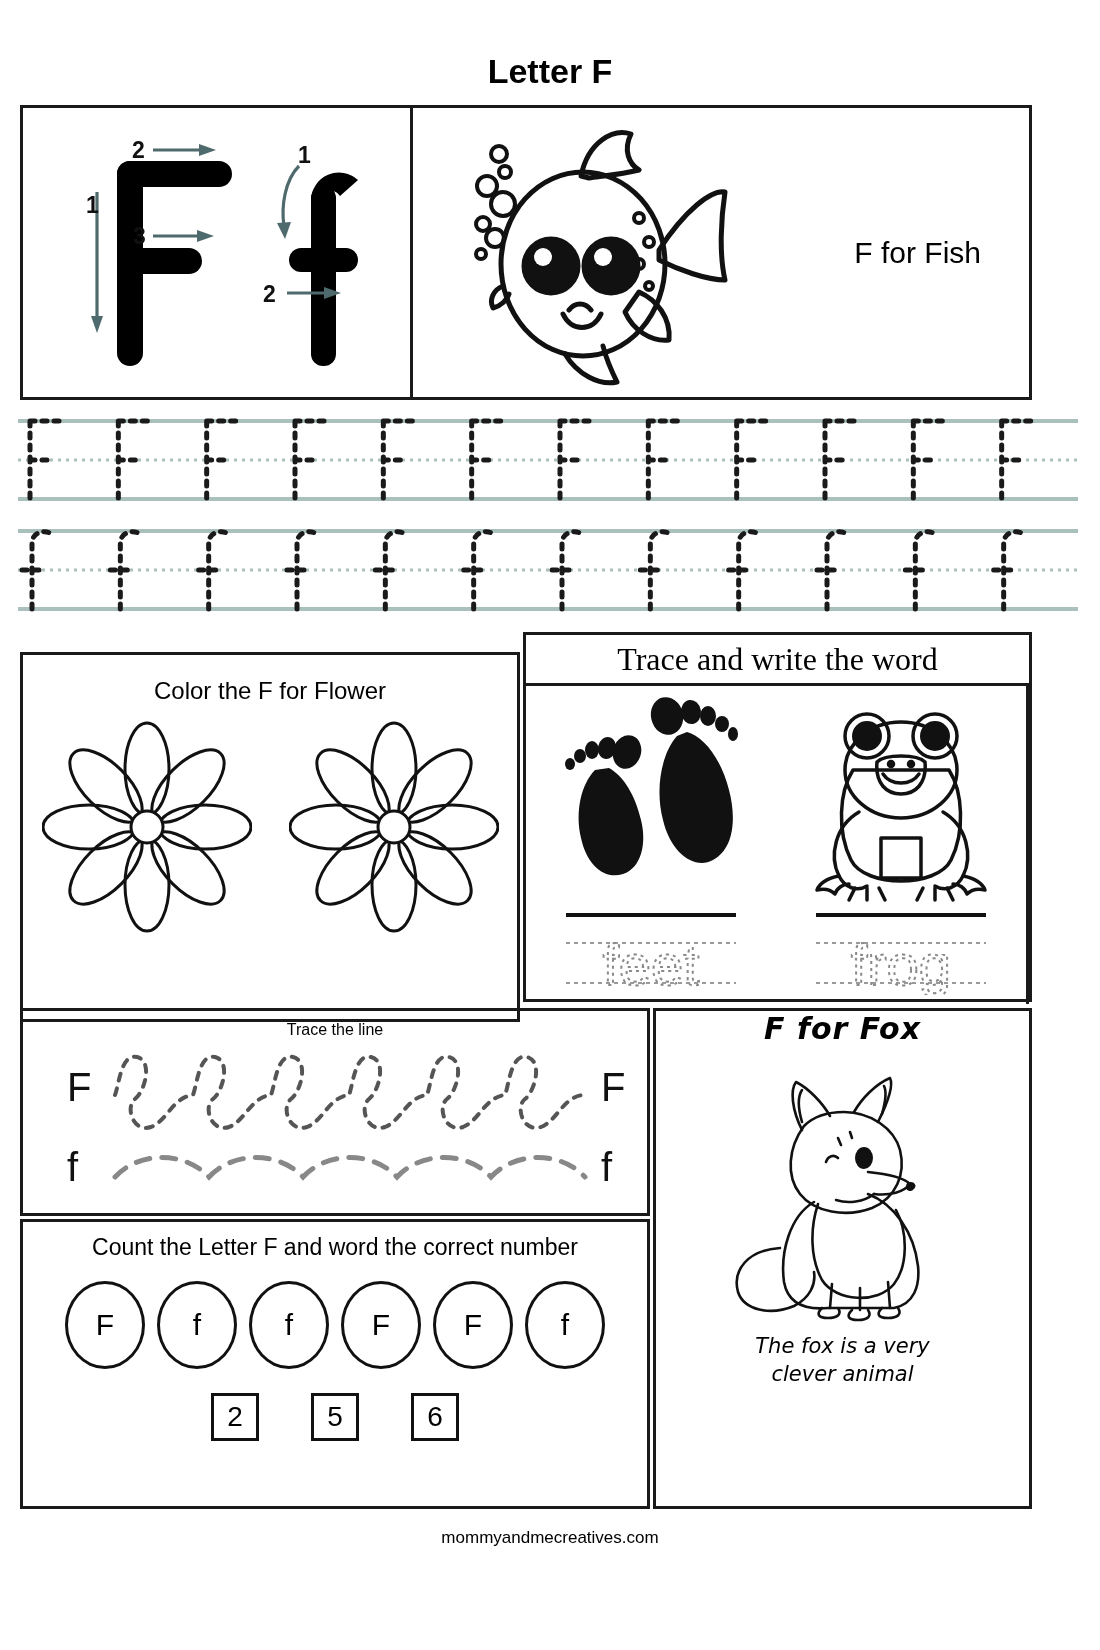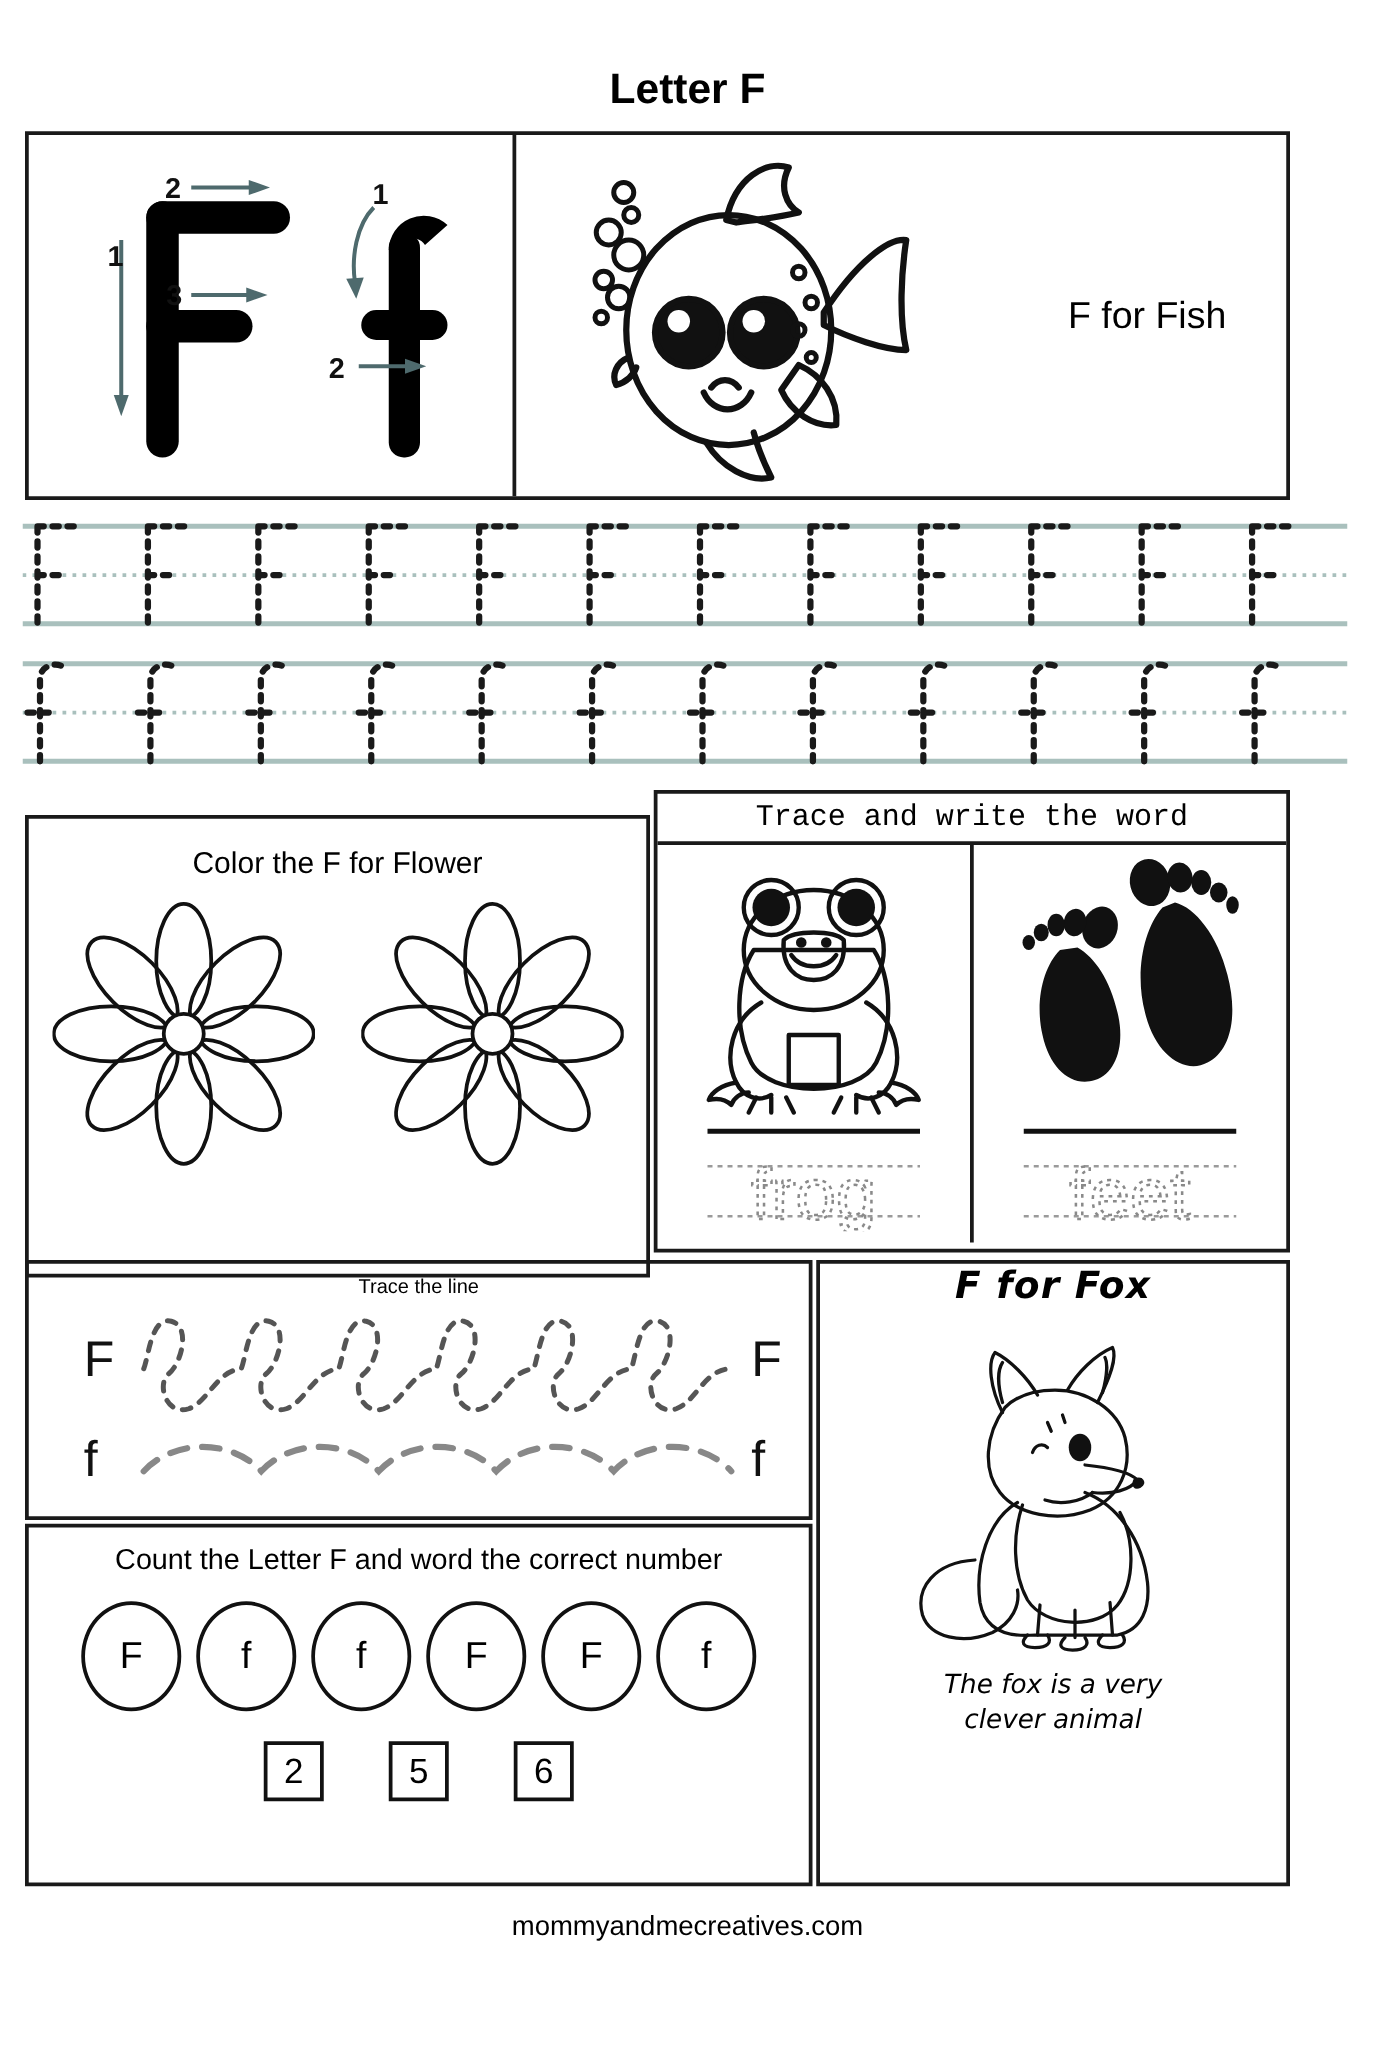--- a/index.html
+++ b/index.html
@@ -57,23 +57,23 @@
     text-align:center; font-size:24px; margin-top:22px;
     font-family:"Liberation Sans", sans-serif;
   }
   .flowers { display:flex; justify-content:space-around; align-items:center; margin-top:14px; }
 
   .word-box {
     position:absolute; left:523px; top:632px; width:509px; height:370px;
     border:3px solid #1a1a1a;
   }
   .word-title {
-    text-align:center; font-size:24px; padding:6px 0 5px;
+    text-align:center; font-size:32px; padding:6px 0 5px;
     border-bottom:3px solid #1a1a1a;
-    font-family:Liberation Mono, monospace;
+    font-family:Liberation Serif, serif;
   }
   .word-cells { display:flex; height:318px; }
   .word-cell { flex:1; position:relative; display:flex; flex-direction:column;
                align-items:center; justify-content:flex-start; padding-top:6px; }
   .word-cell.left { border-right:3px solid #1a1a1a; }
 
   
   .line-box {
     position:absolute; left:20px; top:1008px; width:630px; height:208px;
     border:3px solid #1a1a1a;
@@ -114,21 +114,21 @@
   }
   .fox-art { margin-top:6px; }
   .fox-caption {
     font-size:21px; text-align:center; line-height:1.35; margin-top:6px;
     font-family:"DejaVu Sans", sans-serif; font-style:italic;
   }
 
   
   .footer {
     position:absolute; left:0; top:1528px; width:1100px; text-align:center;
-    font-size:22px; font-family:"Liberation Sans", sans-serif;
+    font-size:17px; font-family:"Liberation Sans", sans-serif;
   }
 </style>
 </head>
 <body>
 
 <div class="page">
 
   <div class="title">Letter F</div>
 
   <div class="top-box">
@@ -294,58 +294,20 @@
           </g>
         </g>
       </svg>
     </div>
   </div>
 
   <div class="word-box">
     <div class="word-title">Trace and write the word</div>
     <div class="word-cells">
 
-      <div class="word-cell left">
-        <svg width="180" height="215" viewBox="0 0 180 215">
-          <g fill="none" stroke="#111" stroke-width="3.5" stroke-linejoin="round" stroke-linecap="round">
-
-            <path d="M48 120 C24 134 18 164 28 184 C34 196 46 200 56 194"></path>
-            <path d="M132 120 C156 134 162 164 152 184 C146 196 134 200 124 194"></path>
-
-            <path d="M28 184 C16 186 8 192 6 198 C14 196 20 198 24 202 C26 196 32 192 38 192"></path>
-            <path d="M152 184 C164 186 172 192 174 198 C166 196 160 198 156 202 C154 196 148 192 142 192"></path>
-
-            <path d="M44 196 l-6 12 M56 196 l0 12 M68 196 l6 12"></path>
-            <path d="M136 196 l6 12 M124 196 l0 12 M112 196 l-6 12"></path>
-
-            <path d="M42 78 C28 100 26 140 40 168 C54 196 126 196 140 168 C154 140 152 100 138 78 Z"></path>
-
-            <ellipse cx="90" cy="78" rx="56" ry="48"></ellipse>
-
-            <circle cx="56" cy="44" r="22"></circle>
-            <circle cx="124" cy="44" r="22"></circle>
-            <circle cx="56" cy="44" r="15" fill="#111" stroke="none"></circle>
-            <circle cx="124" cy="44" r="15" fill="#111" stroke="none"></circle>
-
-            <path d="M66 70 C74 62 106 62 114 70 C116 92 104 102 90 102 C76 102 64 92 66 70 Z"></path>
-            <circle cx="80" cy="72" r="2.5" fill="#111"></circle>
-            <circle cx="100" cy="72" r="2.5" fill="#111"></circle>
-            <path d="M72 82 C80 94 100 94 108 82"></path>
-
-            <path d="M70 146 L70 186 L110 186 L110 146 Z"></path>
-          </g>
-        </svg>
-        <svg width="190" height="86" viewBox="0 0 190 86" style="margin-top:2px;">
-          <line x1="10" y1="6" x2="180" y2="6" stroke="#111" stroke-width="4"></line>
-          <line x1="10" y1="34" x2="180" y2="34" stroke="#9a9a9a" stroke-width="2" stroke-dasharray="4,4"></line>
-          <line x1="10" y1="74" x2="180" y2="74" stroke="#9a9a9a" stroke-width="2" stroke-dasharray="4,4"></line>
-          <text x="95" y="76" text-anchor="middle" font-size="58" font-family="Liberation Sans, sans-serif" fill="none" stroke="#8a8a8a" stroke-width="2" stroke-dasharray="3,4">frog</text>
-        </svg>
-      </div>
-
       <div class="word-cell">
         <svg width="180" height="215" viewBox="0 0 180 215">
           <g fill="#111">
 
             <path d="M34 78 C20 92 14 120 20 146 C26 174 44 188 62 182 C80 176 86 152 80 128 C74 102 62 84 48 76 Z"></path>
             <ellipse cx="66" cy="60" rx="14" ry="17" transform="rotate(18 66 60)"></ellipse>
             <ellipse cx="46" cy="56" rx="9" ry="11" transform="rotate(12 46 56)"></ellipse>
             <ellipse cx="31" cy="58" rx="7" ry="9"></ellipse>
             <ellipse cx="19" cy="64" rx="6" ry="7"></ellipse>
             <ellipse cx="9" cy="72" rx="5" ry="6"></ellipse>
@@ -359,20 +321,58 @@
           </g>
         </svg>
         <svg width="190" height="86" viewBox="0 0 190 86" style="margin-top:2px;">
           <line x1="10" y1="6" x2="180" y2="6" stroke="#111" stroke-width="4"></line>
           <line x1="10" y1="34" x2="180" y2="34" stroke="#9a9a9a" stroke-width="2" stroke-dasharray="4,4"></line>
           <line x1="10" y1="74" x2="180" y2="74" stroke="#9a9a9a" stroke-width="2" stroke-dasharray="4,4"></line>
           <text x="95" y="76" text-anchor="middle" font-size="58" font-family="Liberation Sans, sans-serif" fill="none" stroke="#8a8a8a" stroke-width="2" stroke-dasharray="3,4">feet</text>
         </svg>
       </div>
 
+      <div class="word-cell left">
+        <svg width="180" height="215" viewBox="0 0 180 215">
+          <g fill="none" stroke="#111" stroke-width="3.5" stroke-linejoin="round" stroke-linecap="round">
+
+            <path d="M48 120 C24 134 18 164 28 184 C34 196 46 200 56 194"></path>
+            <path d="M132 120 C156 134 162 164 152 184 C146 196 134 200 124 194"></path>
+
+            <path d="M28 184 C16 186 8 192 6 198 C14 196 20 198 24 202 C26 196 32 192 38 192"></path>
+            <path d="M152 184 C164 186 172 192 174 198 C166 196 160 198 156 202 C154 196 148 192 142 192"></path>
+
+            <path d="M44 196 l-6 12 M56 196 l0 12 M68 196 l6 12"></path>
+            <path d="M136 196 l6 12 M124 196 l0 12 M112 196 l-6 12"></path>
+
+            <path d="M42 78 C28 100 26 140 40 168 C54 196 126 196 140 168 C154 140 152 100 138 78 Z"></path>
+
+            <ellipse cx="90" cy="78" rx="56" ry="48"></ellipse>
+
+            <circle cx="56" cy="44" r="22"></circle>
+            <circle cx="124" cy="44" r="22"></circle>
+            <circle cx="56" cy="44" r="15" fill="#111" stroke="none"></circle>
+            <circle cx="124" cy="44" r="15" fill="#111" stroke="none"></circle>
+
+            <path d="M66 70 C74 62 106 62 114 70 C116 92 104 102 90 102 C76 102 64 92 66 70 Z"></path>
+            <circle cx="80" cy="72" r="2.5" fill="#111"></circle>
+            <circle cx="100" cy="72" r="2.5" fill="#111"></circle>
+            <path d="M72 82 C80 94 100 94 108 82"></path>
+
+            <path d="M70 146 L70 186 L110 186 L110 146 Z"></path>
+          </g>
+        </svg>
+        <svg width="190" height="86" viewBox="0 0 190 86" style="margin-top:2px;">
+          <line x1="10" y1="6" x2="180" y2="6" stroke="#111" stroke-width="4"></line>
+          <line x1="10" y1="34" x2="180" y2="34" stroke="#9a9a9a" stroke-width="2" stroke-dasharray="4,4"></line>
+          <line x1="10" y1="74" x2="180" y2="74" stroke="#9a9a9a" stroke-width="2" stroke-dasharray="4,4"></line>
+          <text x="95" y="76" text-anchor="middle" font-size="58" font-family="Liberation Sans, sans-serif" fill="none" stroke="#8a8a8a" stroke-width="2" stroke-dasharray="3,4">frog</text>
+        </svg>
+      </div>
+
     </div>
   </div>
 
   <div class="line-box">
     <div class="line-title">Trace the line</div>
     <svg width="624" height="160" viewBox="0 0 624 160" style="display:block;">
       <text x="44" y="62" font-size="40" font-family="Liberation Sans, sans-serif" fill="#111">F</text>
       <text x="578" y="62" font-size="40" font-family="Liberation Sans, sans-serif" fill="#111">F</text>
       <path id="loop-path" fill="none" stroke="#555" stroke-width="4" stroke-dasharray="7,8" stroke-linecap="round" d="M92 56 C96 46,98 14,114 18 C130 22,122 52,112 60 C102 68,110 94,128 88 C144 82,150 58,170 56 C174 46,176 14,192 18 C208 22,200 52,190 60 C180 68,188 94,206 88 C222 82,228 58,248 56 C252 46,254 14,270 18 C286 22,278 52,268 60 C258 68,266 94,284 88 C300 82,306 58,326 56 C330 46,332 14,348 18 C364 22,356 52,346 60 C336 68,344 94,362 88 C378 82,384 58,404 56 C408 46,410 14,426 18 C442 22,434 52,424 60 C414 68,422 94,440 88 C456 82,462 58,482 56 C486 46,488 14,504 18 C520 22,512 52,502 60 C492 68,500 94,518 88 C534 82,540 58,560 56 "></path>
       <text x="44" y="142" font-size="40" font-family="Liberation Sans, sans-serif" fill="#111">f</text>

